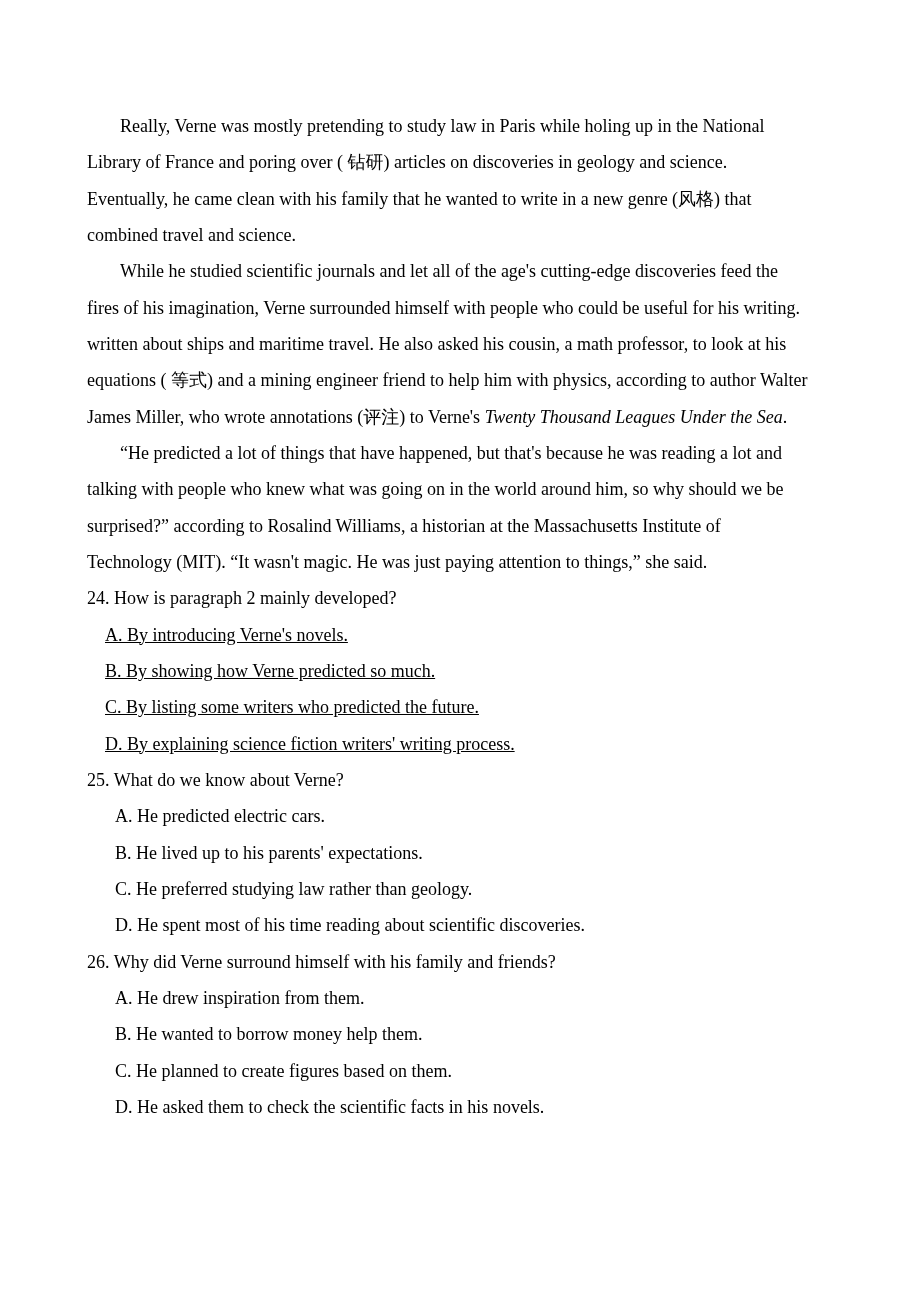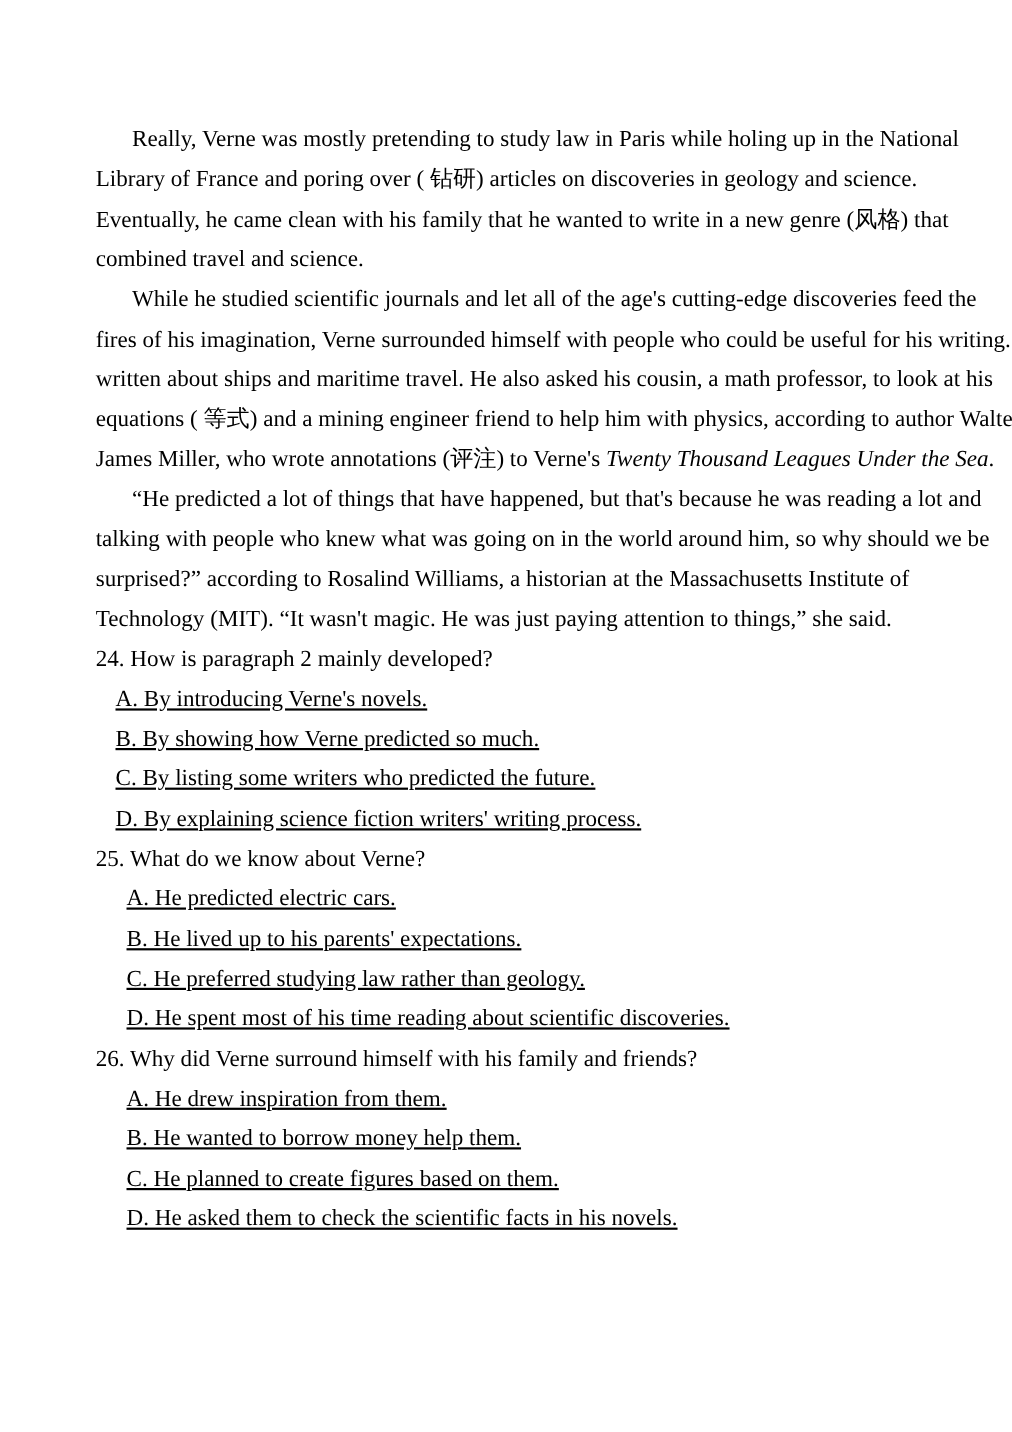--- a/index.html
+++ b/index.html
@@ -13,30 +13,30 @@
     position: relative;
     overflow: hidden;
   }
   .doc {
     position: absolute;
     left: 87px;
     top: 108px;
     width: 780px;
     color: #000000;
     font-family: "Liberation Serif", serif;
-    font-size: 21px;
+    font-size: 18px;
     line-height: 36.33px;
   }
   .line {
     height: 36.33px;
     white-space: nowrap;
   }
   .line.indent      { padding-left: 33px; }
   .line.opt-narrow  { padding-left: 18px; text-decoration: underline; }
-  .line.opt-wide    { padding-left: 28px; text-decoration: underline; }
+  .line.opt-wide    { padding-left: 28px; }
   .line em          { font-style: italic; }
 </style>
 </head>
 <body>
 
 <div class="doc">
   <div>
       <div class="line indent">Really, Verne was mostly pretending to study law in Paris while holing up in the National</div>
       <div class="line">Library of France and poring over ( 钻研) articles on discoveries in geology and science.</div>
       <div class="line">Eventually, he came clean with his family that he wanted to write in a new genre (风格) that</div>

